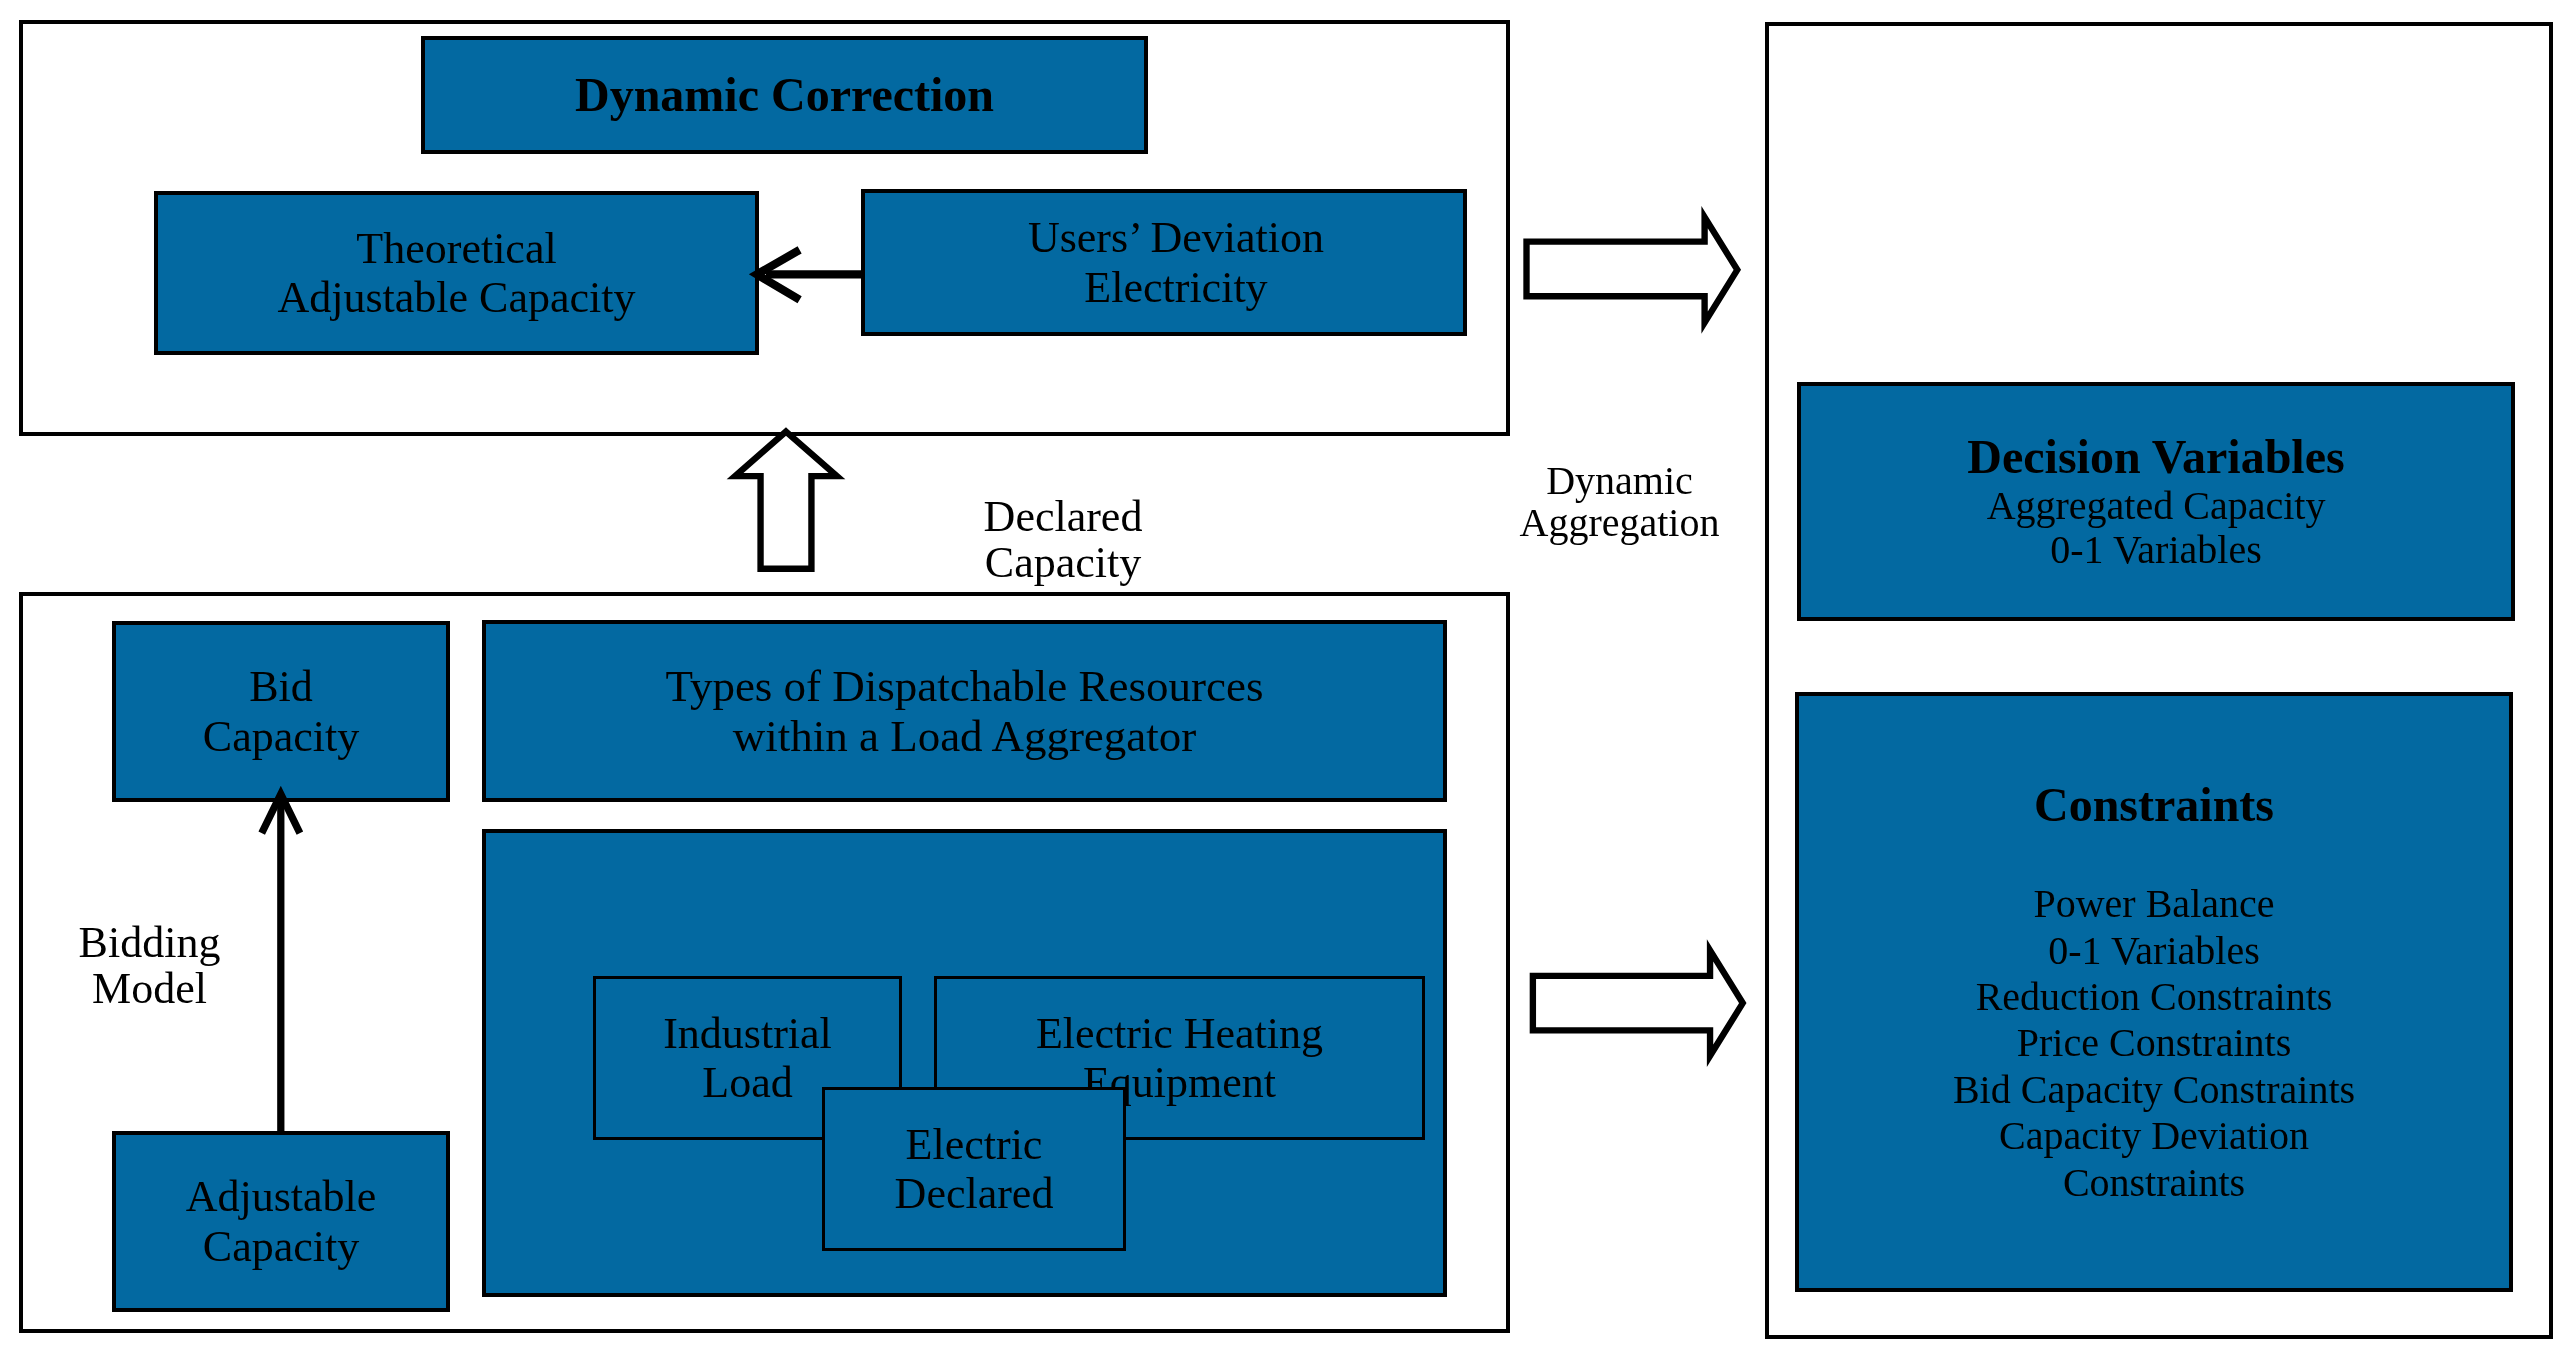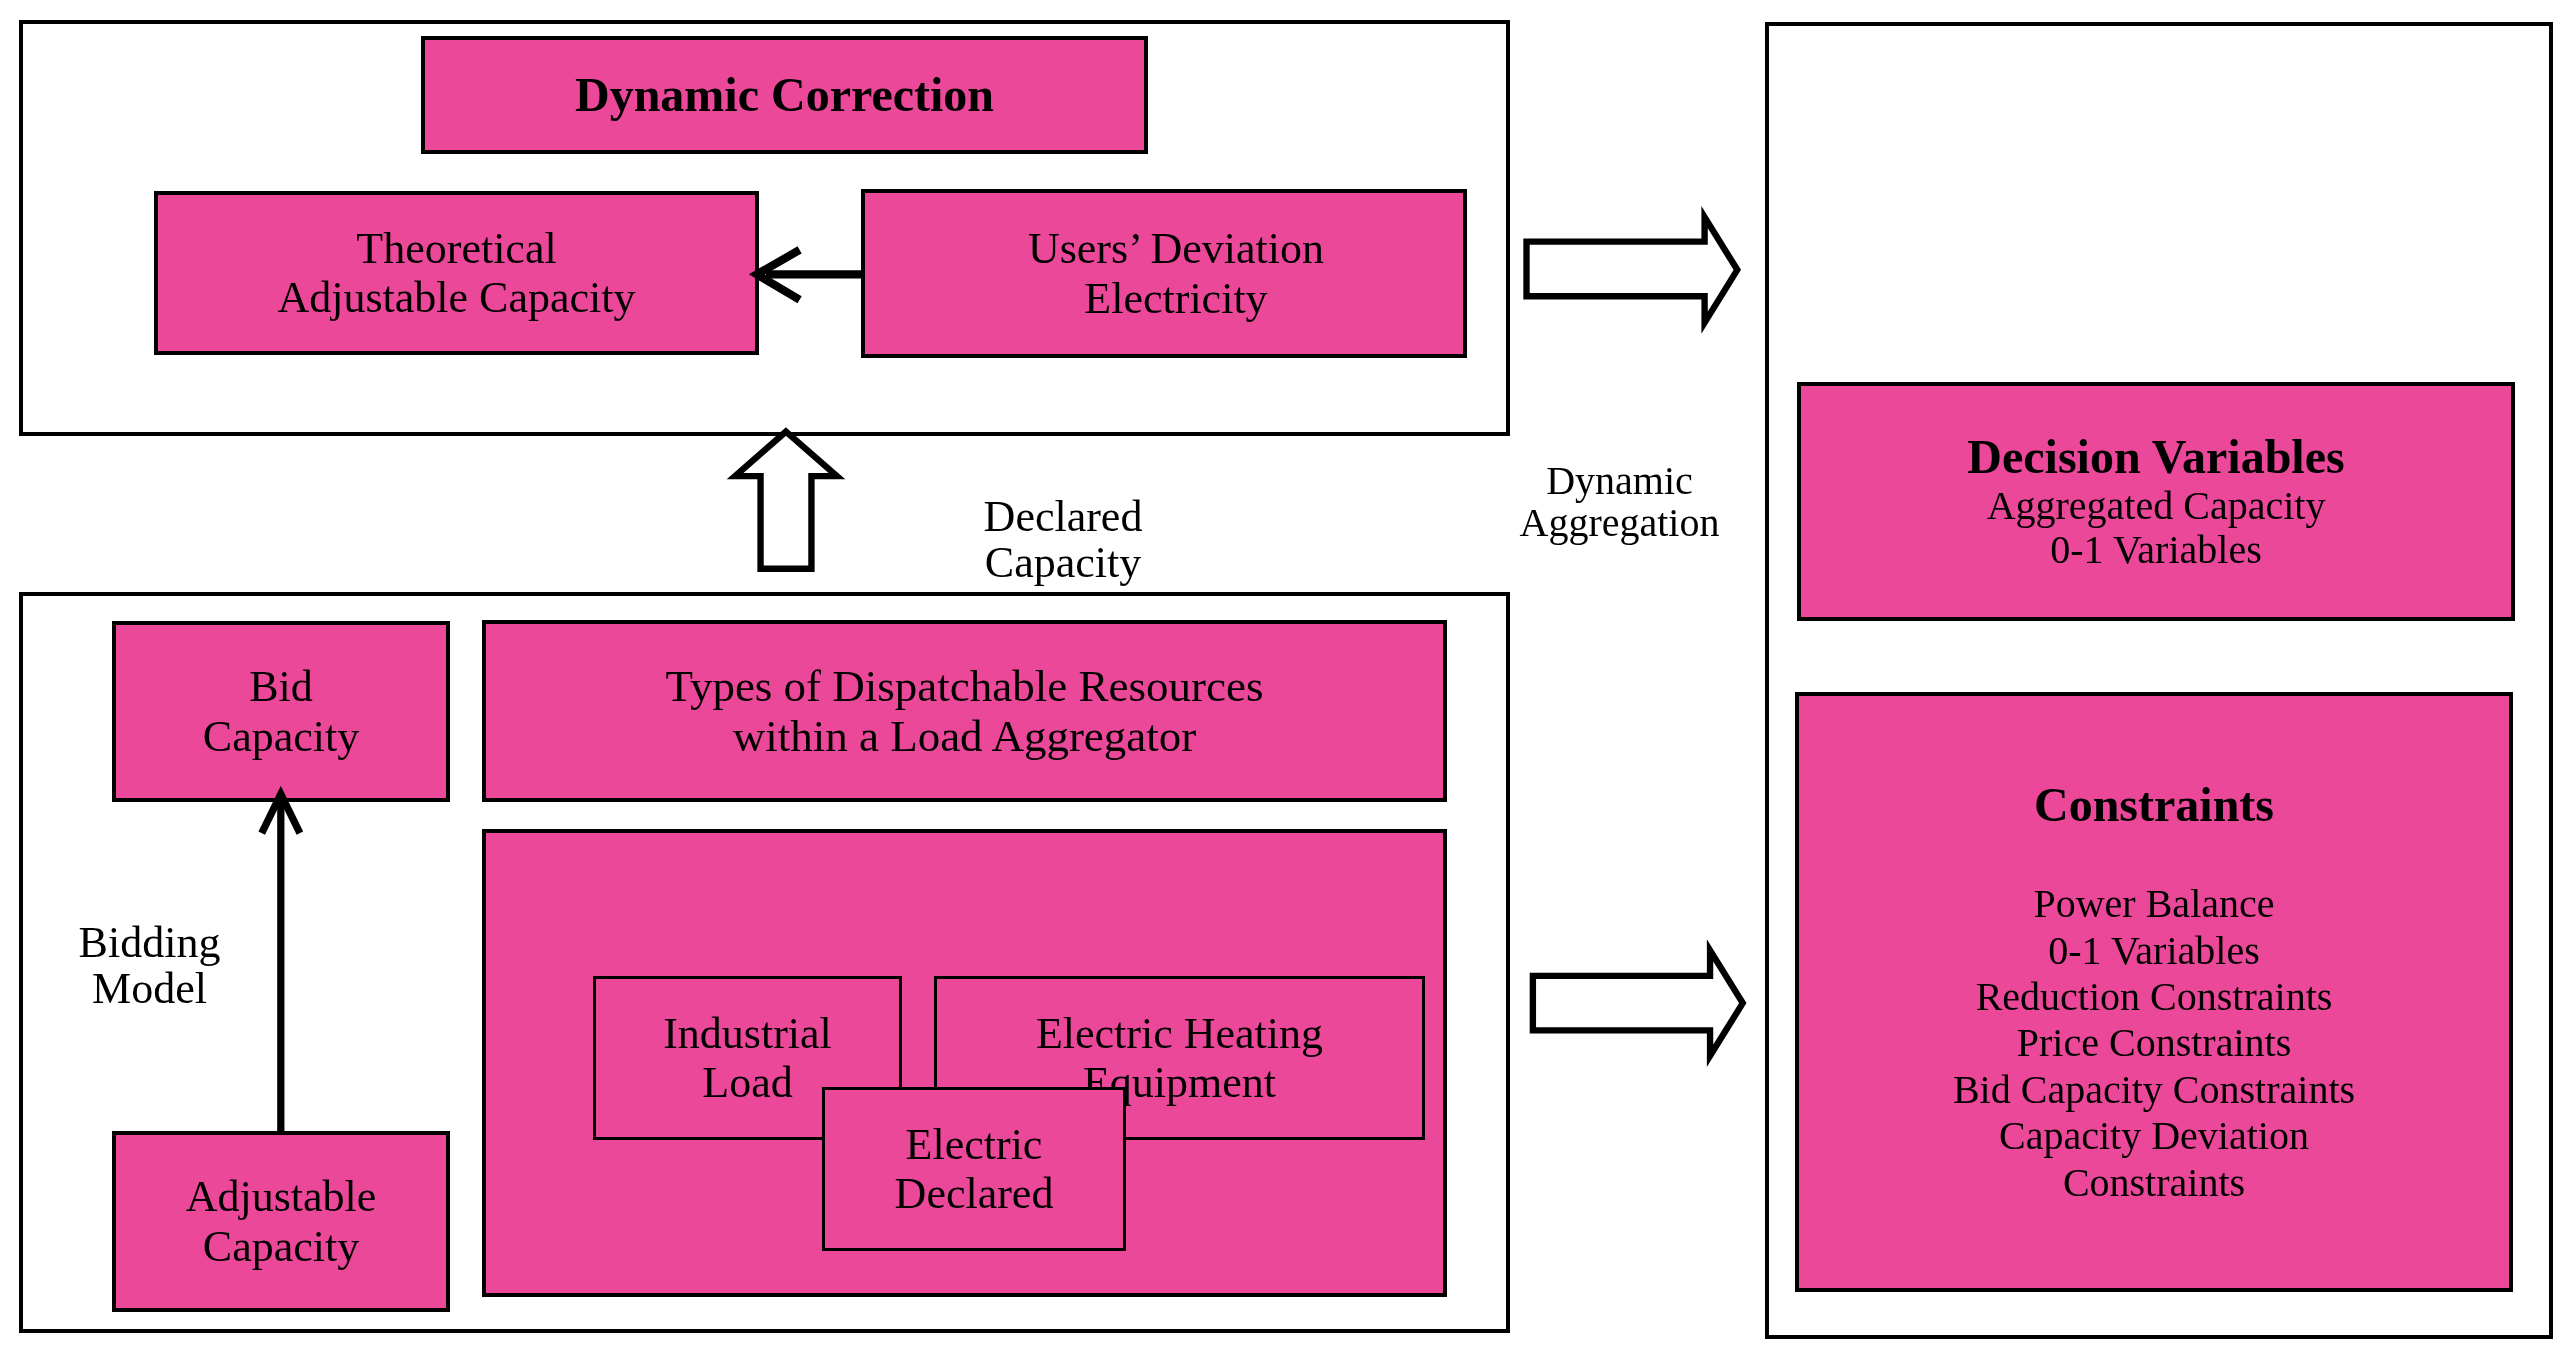--- a/index.html
+++ b/index.html
@@ -21,21 +21,21 @@
   .panel {
     position: absolute;
     border: 4.5px solid #000;
     box-sizing: border-box;
     background: #fff;
   }
   .box {
     position: absolute;
     border: 4.5px solid #000;
     box-sizing: border-box;
-    background: #ec4899;
+    background: #0369a1;
     display: flex;
     flex-direction: column;
     align-items: center;
     justify-content: center;
     text-align: center;
     line-height: 1.12;
   }
   .box.thin { border-width: 3.6px; }
   .txt {
     display: block;
@@ -69,21 +69,21 @@
 
   <div class="box" style="left:421px; top:36px; width:727px; height:118px; font-size:48px;">
     <span class="txt bold">Dynamic Correction</span>
   </div>
 
   <div class="box" style="left:154px; top:191px; width:605px; height:164px; font-size:44px;">
     <span class="txt">Theoretical
 Adjustable Capacity</span>
   </div>
 
-  <div class="box" style="left:861px; top:189px; width:606px; height:169px; font-size:44px;padding-left:24px;">
+  <div class="box" style="left:861px; top:189px; width:606px; height:147px; font-size:44px;padding-left:24px;">
     <span class="txt">Users’  Deviation
 Electricity</span>
   </div>
 
   <div class="panel" style="left:19px; top:592px; width:1491px; height:741px;">
   </div>
 
   <div class="box" style="left:112px; top:621px; width:338px; height:181px; font-size:44px;">
     <span class="txt">Bid
 Capacity</span>

